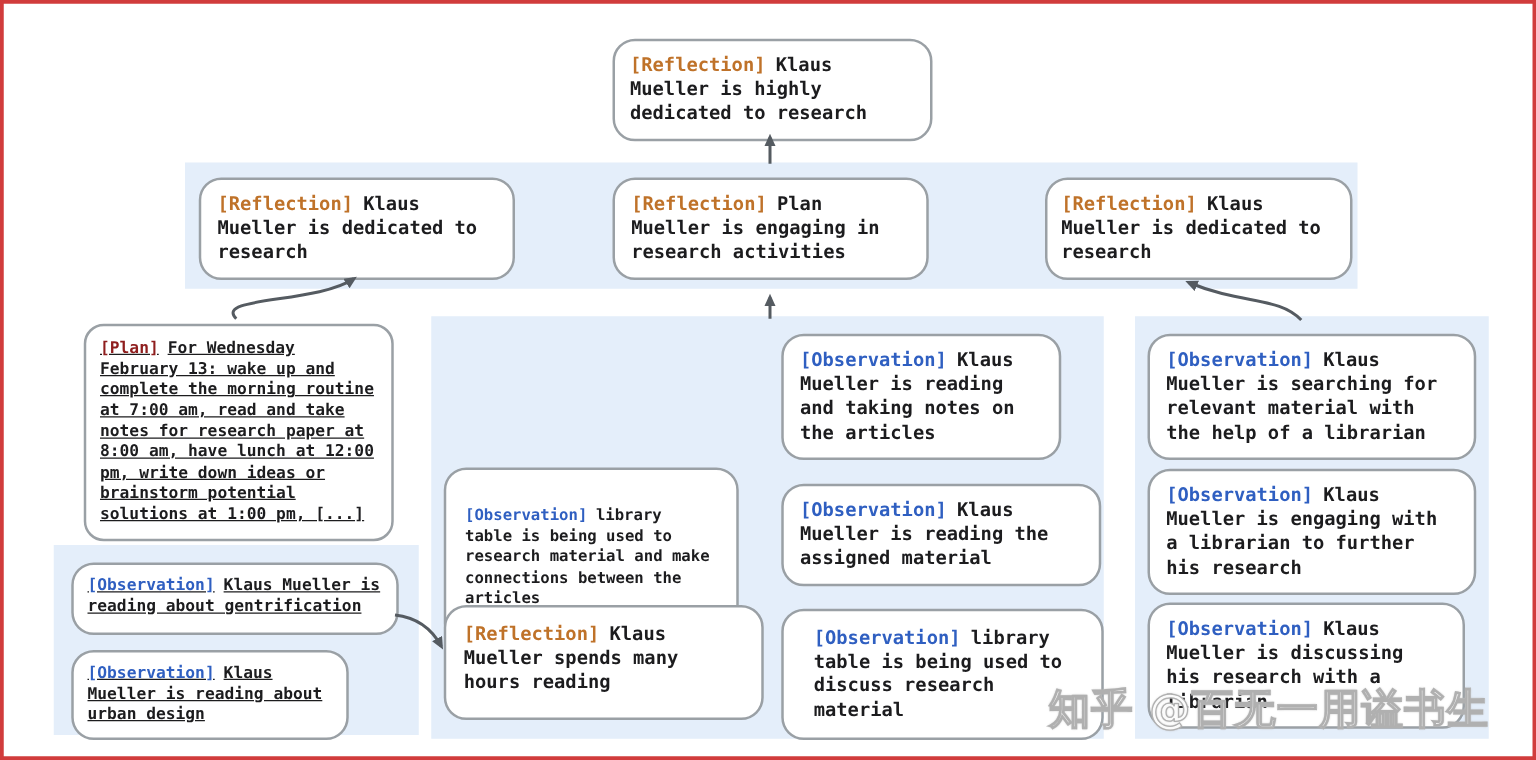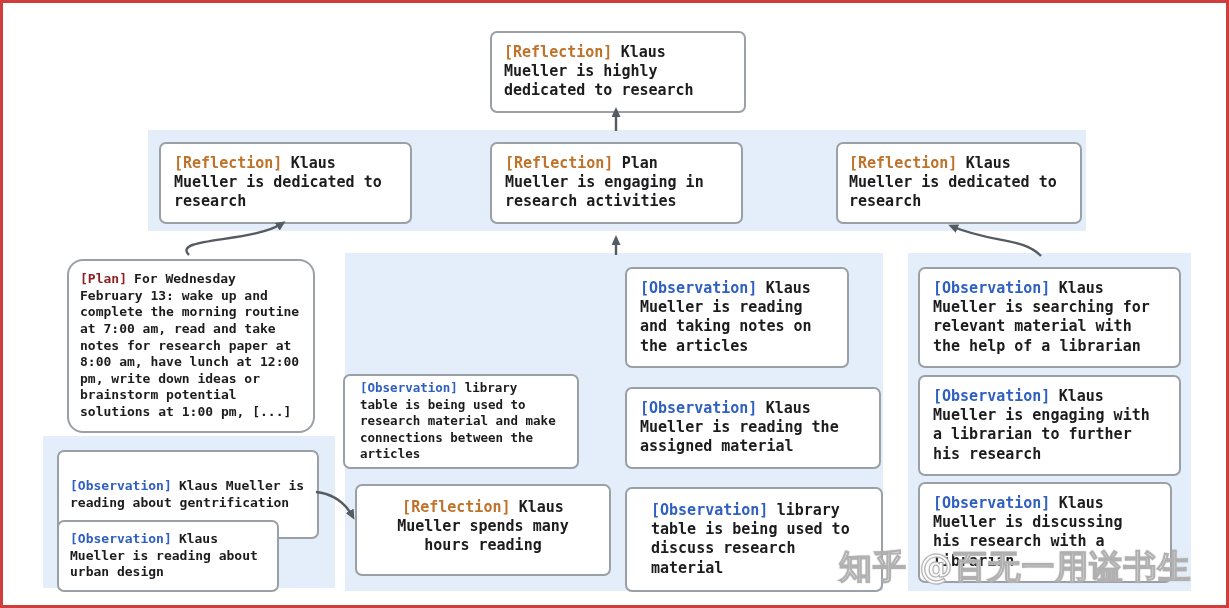--- a/index.html
+++ b/index.html
@@ -4,28 +4,28 @@
 <style>
   html,body{margin:0;padding:0;background:#fff;}
   #canvas{
     position:relative;width:1229px;height:608px;box-sizing:border-box;
     background:#ffffff;border:3px solid #d13c3c;overflow:hidden;
     font-family:"DejaVu Sans Mono","Liberation Mono",monospace;
   }
   .band{position:absolute;background:#e4eefa;z-index:1;}
   .node{
     position:absolute;z-index:3;box-sizing:border-box;background:#ffffff;
-    border:2.5px solid #9aa0a5;border-radius:7px;padding:10px 13px;
+    border:2.5px solid #9aa0a5;border-radius:18px;padding:10px 13px;
     font-weight:bold;font-size:15px;line-height:1.28;color:#1c1c1e;
   }
   .node .tag{margin-right:.55em;}
   .tag-reflection{color:#bf7229;}
   .tag-observation{color:#2f5fc1;}
   .tag-plan{color:#8f1e1e;}
-  .f13{font-size:13px;}
+  .f13{font-size:13px;text-decoration:underline;}
   .f125{font-size:12.5px;line-height:1.32;}
   #arrows{position:absolute;left:0;top:0;z-index:4;pointer-events:none;}
   #watermark{
     position:absolute;left:836px;top:542px;z-index:10;white-space:pre;
     font-family:"DejaVu Sans","Liberation Sans",sans-serif;
     font-size:33px;font-weight:600;letter-spacing:1px;
     color:rgba(255,255,255,.95);
     -webkit-text-stroke:1px #b0b0b0;
     text-shadow:0 0 1px #a9a9a9,0 0 2px #bdbdbd;
     text-align:right;
@@ -65,31 +65,31 @@
     <span class="tag tag-reflection">[Reflection]</span><span class="body">Plan Mueller is engaging in research activities</span>
   </div>
   <div class="node" style="left:833px;top:139px;width:246px;min-height:74px;padding:10px 11px;">
     <span class="tag tag-reflection">[Reflection]</span><span class="body">Klaus Mueller is dedicated to research</span>
   </div>
 
   <div class="node f13" style="left:64px;top:256px;width:248px;min-height:163px;padding:10px 11px;border-radius:16px;">
     <span class="tag tag-plan">[Plan]</span><span class="body">For Wednesday February 13: wake up and complete the morning routine at 7:00 am, read and take notes for research paper at 8:00 am, have lunch at 12:00 pm, write down ideas or brainstorm potential solutions at 1:00 pm, [...]</span>
   </div>
 
-  <div class="node f13" style="left:54px;top:447px;width:262px;min-height:58px;padding:26px 11px;">
+  <div class="node f13" style="left:54px;top:447px;width:262px;min-height:58px;padding:9px 11px;">
     <span class="tag tag-observation">[Observation]</span><span class="body">Klaus Mueller is reading about gentrification</span>
   </div>
   <div class="node f13" style="left:54px;top:517px;width:222px;min-height:58px;padding:9px 11px;">
     <span class="tag tag-observation">[Observation]</span><span class="body">Klaus Mueller is reading about urban design</span>
   </div>
 
-  <div class="node f125" style="left:340px;top:371px;width:236px;min-height:94px;padding:4px 15px;">
+  <div class="node f125" style="left:352px;top:371px;width:236px;min-height:94px;padding:28px 15px;">
     <span class="tag tag-observation">[Observation]</span><span class="body">library table is being used to research material and make connections between the articles</span>
   </div>
-  <div class="node" style="left:352px;top:481px;width:256px;min-height:92px;padding:12px 14px;text-align:center;">
+  <div class="node" style="left:352px;top:481px;width:256px;min-height:92px;padding:12px 14px;">
     <span class="tag tag-reflection">[Reflection]</span><span class="body">Klaus Mueller spends many hours reading</span>
   </div>
 
   <div class="node" style="left:622px;top:264px;width:224px;min-height:91px;">
     <span class="tag tag-observation">[Observation]</span><span class="body">Klaus Mueller is reading and taking notes on the articles</span>
   </div>
   <div class="node" style="left:622px;top:384px;width:256px;min-height:76px;">
     <span class="tag tag-observation">[Observation]</span><span class="body">Klaus Mueller is reading the assigned material</span>
   </div>
   <div class="node" style="left:622px;top:484px;width:258px;min-height:91px;padding:12px 24px;">

